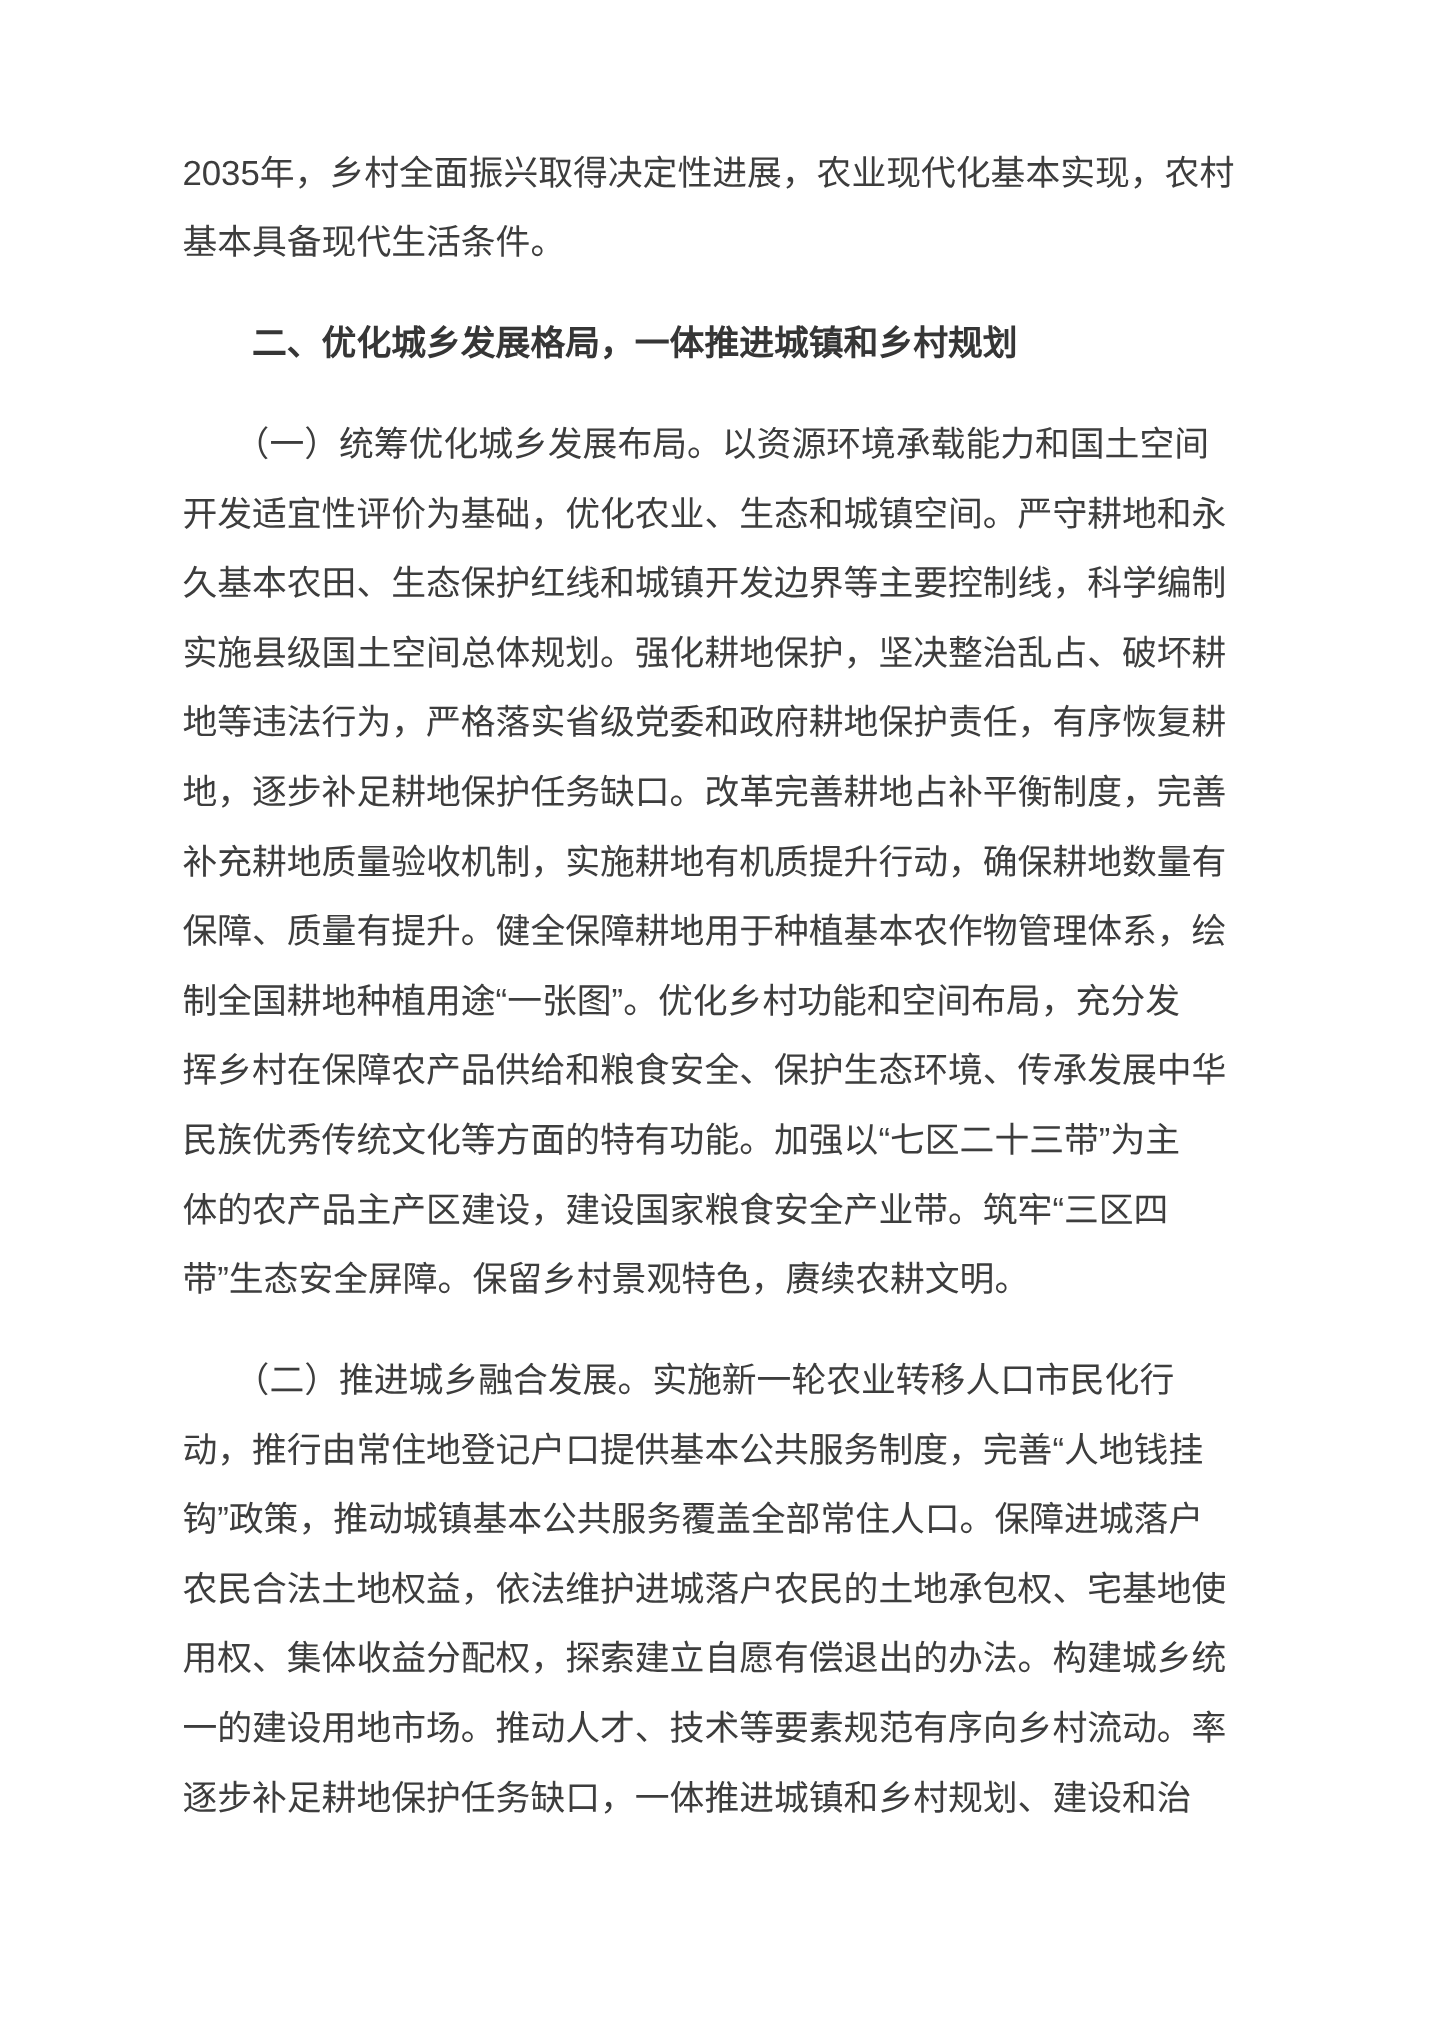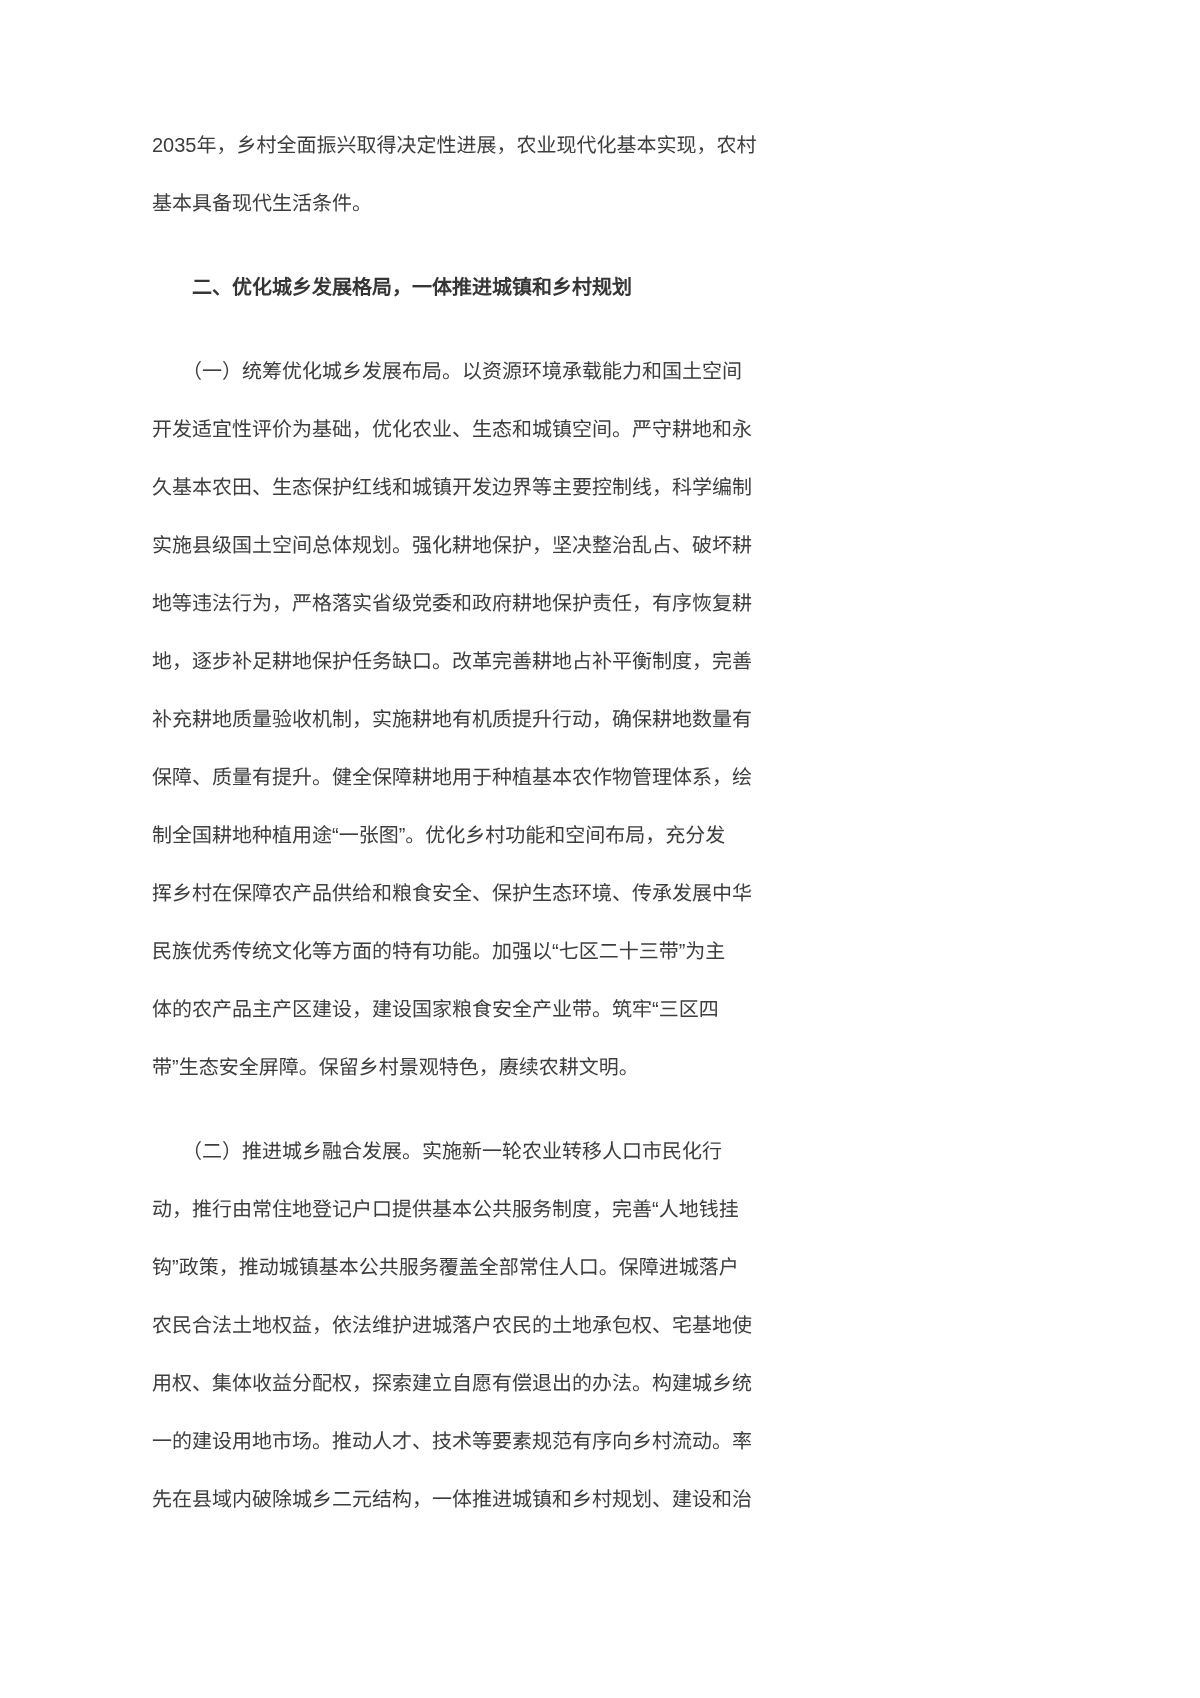--- a/index.html
+++ b/index.html
@@ -16,21 +16,21 @@
     box-sizing: border-box;
     width: 1200px;
     height: 1698px;
     padding: 116px 150px 0 152px;
     background: #ffffff;
     overflow: hidden;
   }
   .doc {
     width: 888px;
     font-family: "Liberation Sans", "DejaVu Sans", sans-serif;
-    font-size: 20px;
+    font-size: 29px;
     line-height: 58px;
     color: #3d3d3d;
   }
   .doc p {
     margin: 0 0 26px 0;
     white-space: pre-line;   
     text-align: left;
     word-break: break-all;
   }
   .doc p.heading {
@@ -61,15 +61,15 @@
 挥乡村在保障农产品供给和粮食安全、保护生态环境、传承发展中华
 民族优秀传统文化等方面的特有功能。加强以“七区二十三带”为主
 体的农产品主产区建设，建设国家粮食安全产业带。筑牢“三区四
 带”生态安全屏障。保留乡村景观特色，赓续农耕文明。</p>
     <p class="body">　　（二）推进城乡融合发展。实施新一轮农业转移人口市民化行
 动，推行由常住地登记户口提供基本公共服务制度，完善“人地钱挂
 钩”政策，推动城镇基本公共服务覆盖全部常住人口。保障进城落户
 农民合法土地权益，依法维护进城落户农民的土地承包权、宅基地使
 用权、集体收益分配权，探索建立自愿有偿退出的办法。构建城乡统
 一的建设用地市场。推动人才、技术等要素规范有序向乡村流动。率
-先在县域内破除城乡二元结构，一体推进城镇和乡村规划、建设和治</p>
+逐步补足耕地保护任务缺口，一体推进城镇和乡村规划、建设和治</p>
   </div>
 </div>
 
 </body></html>

